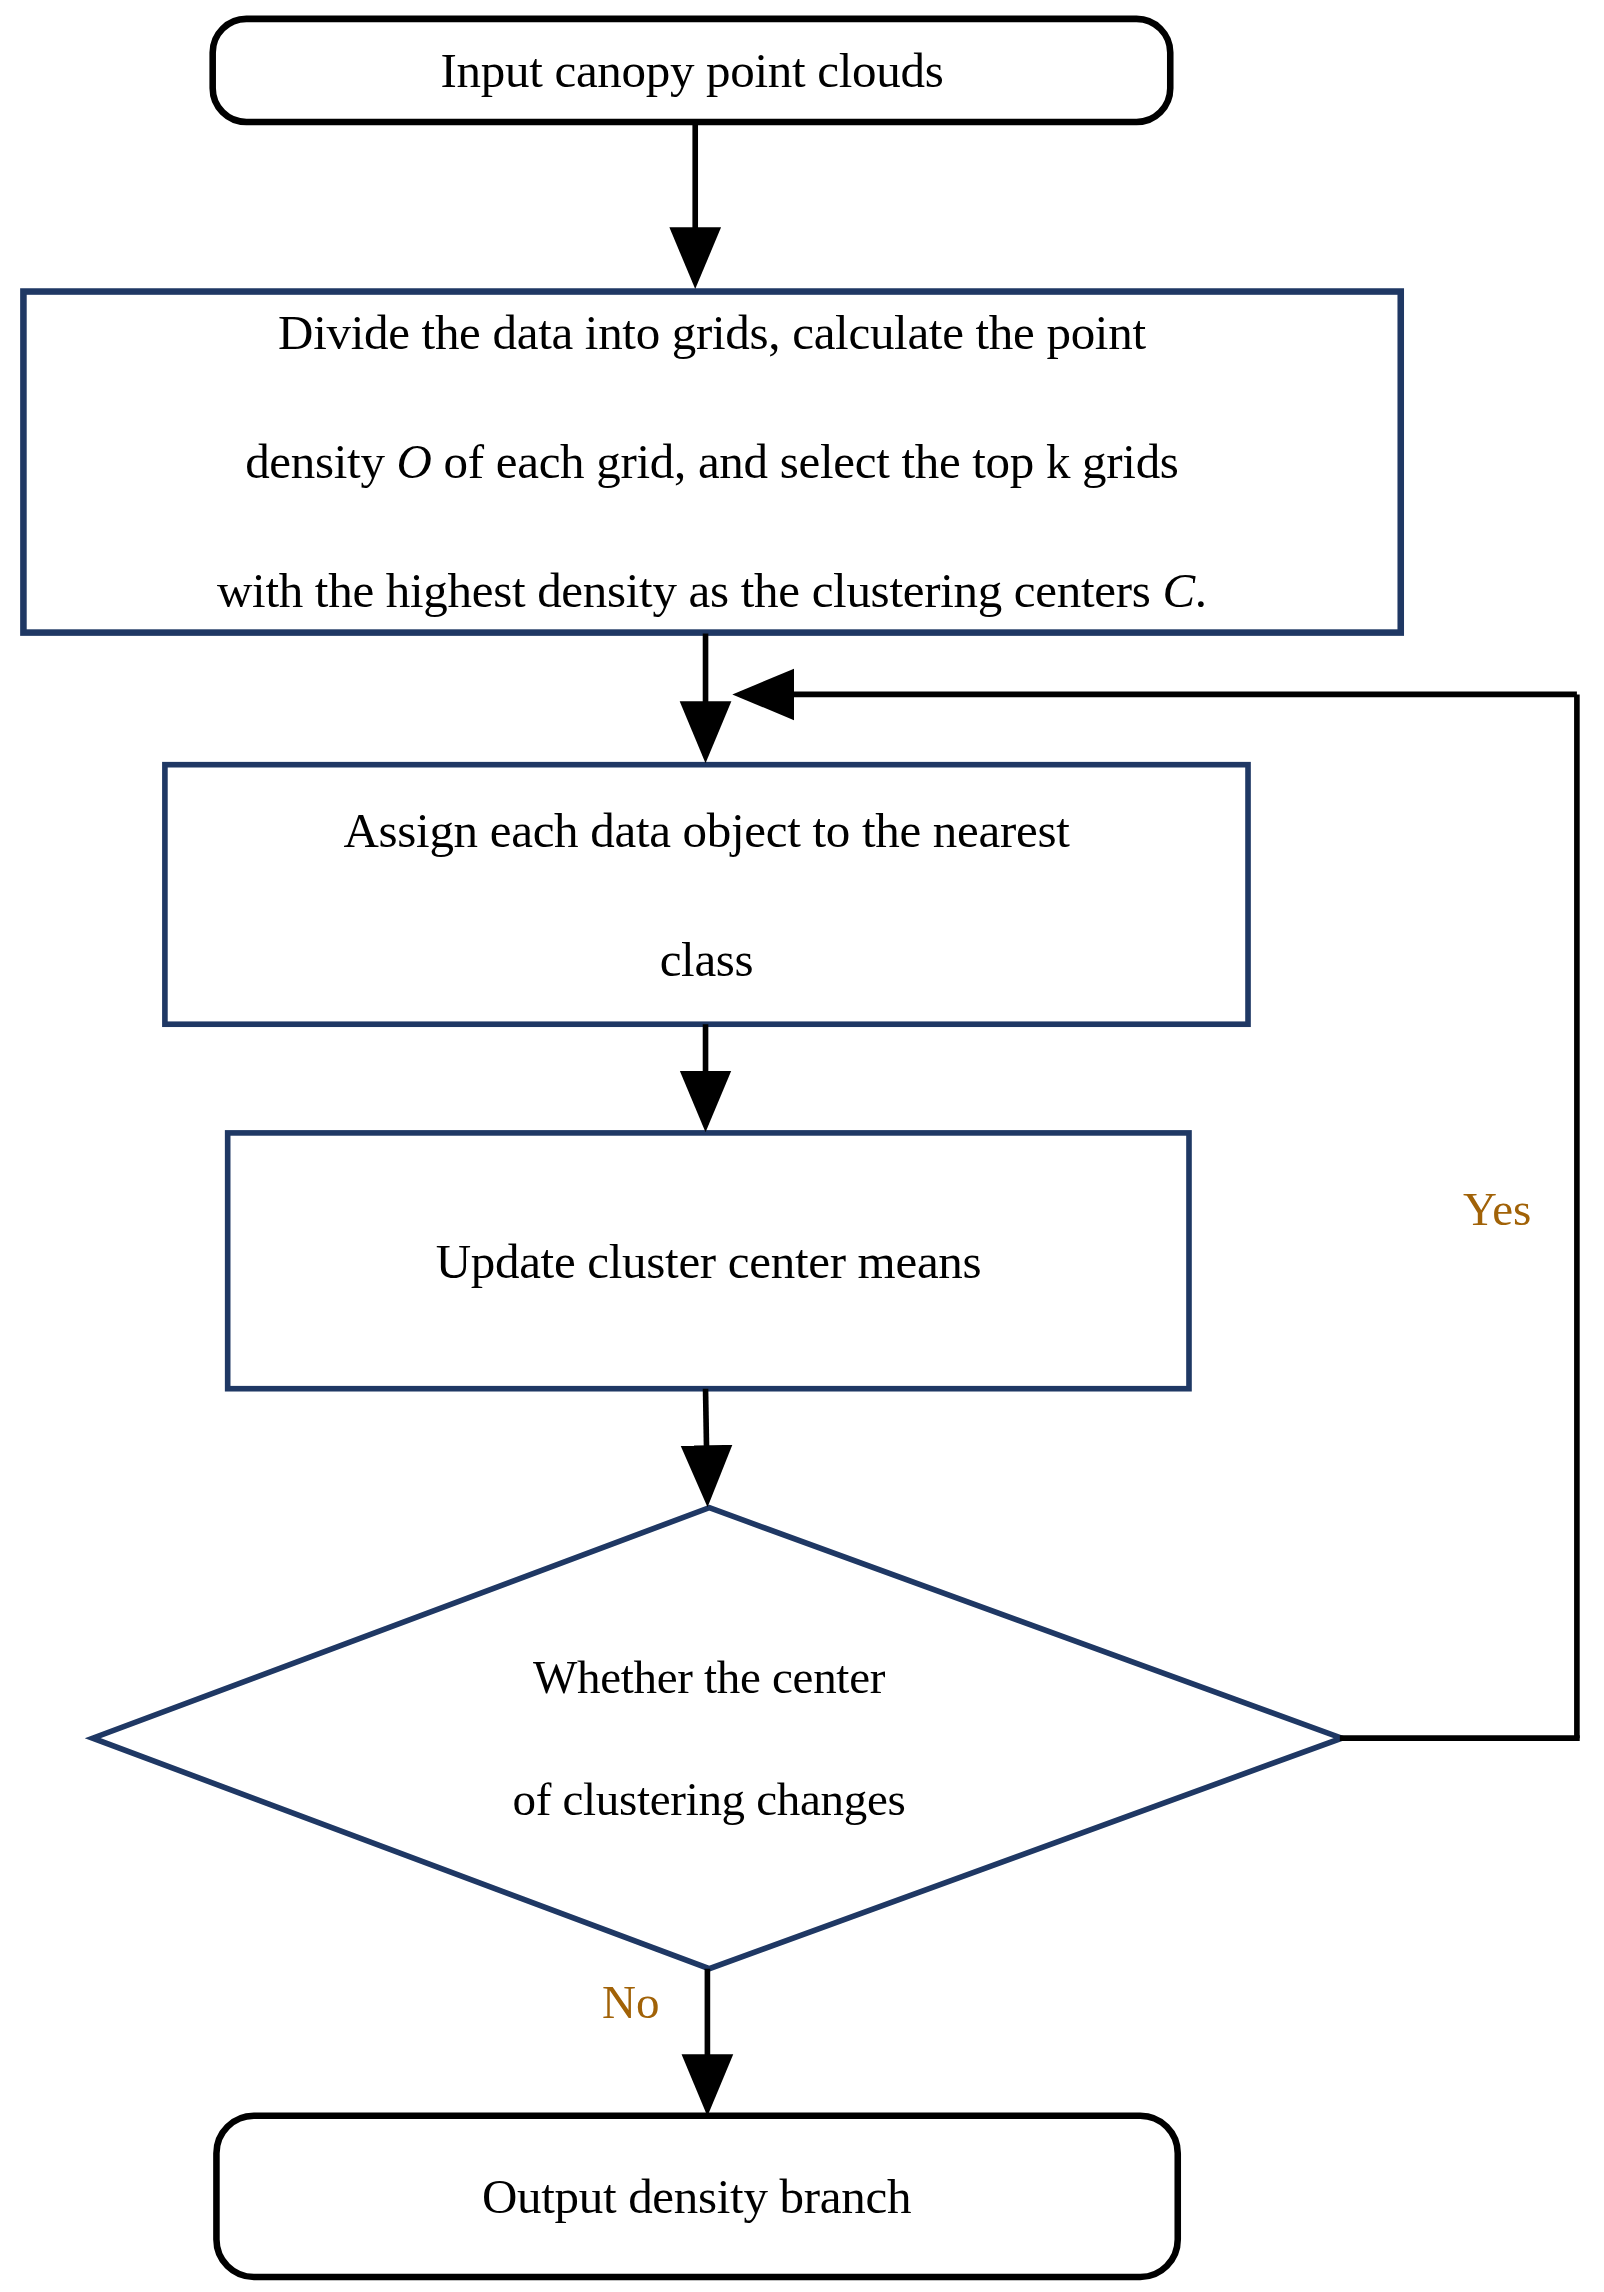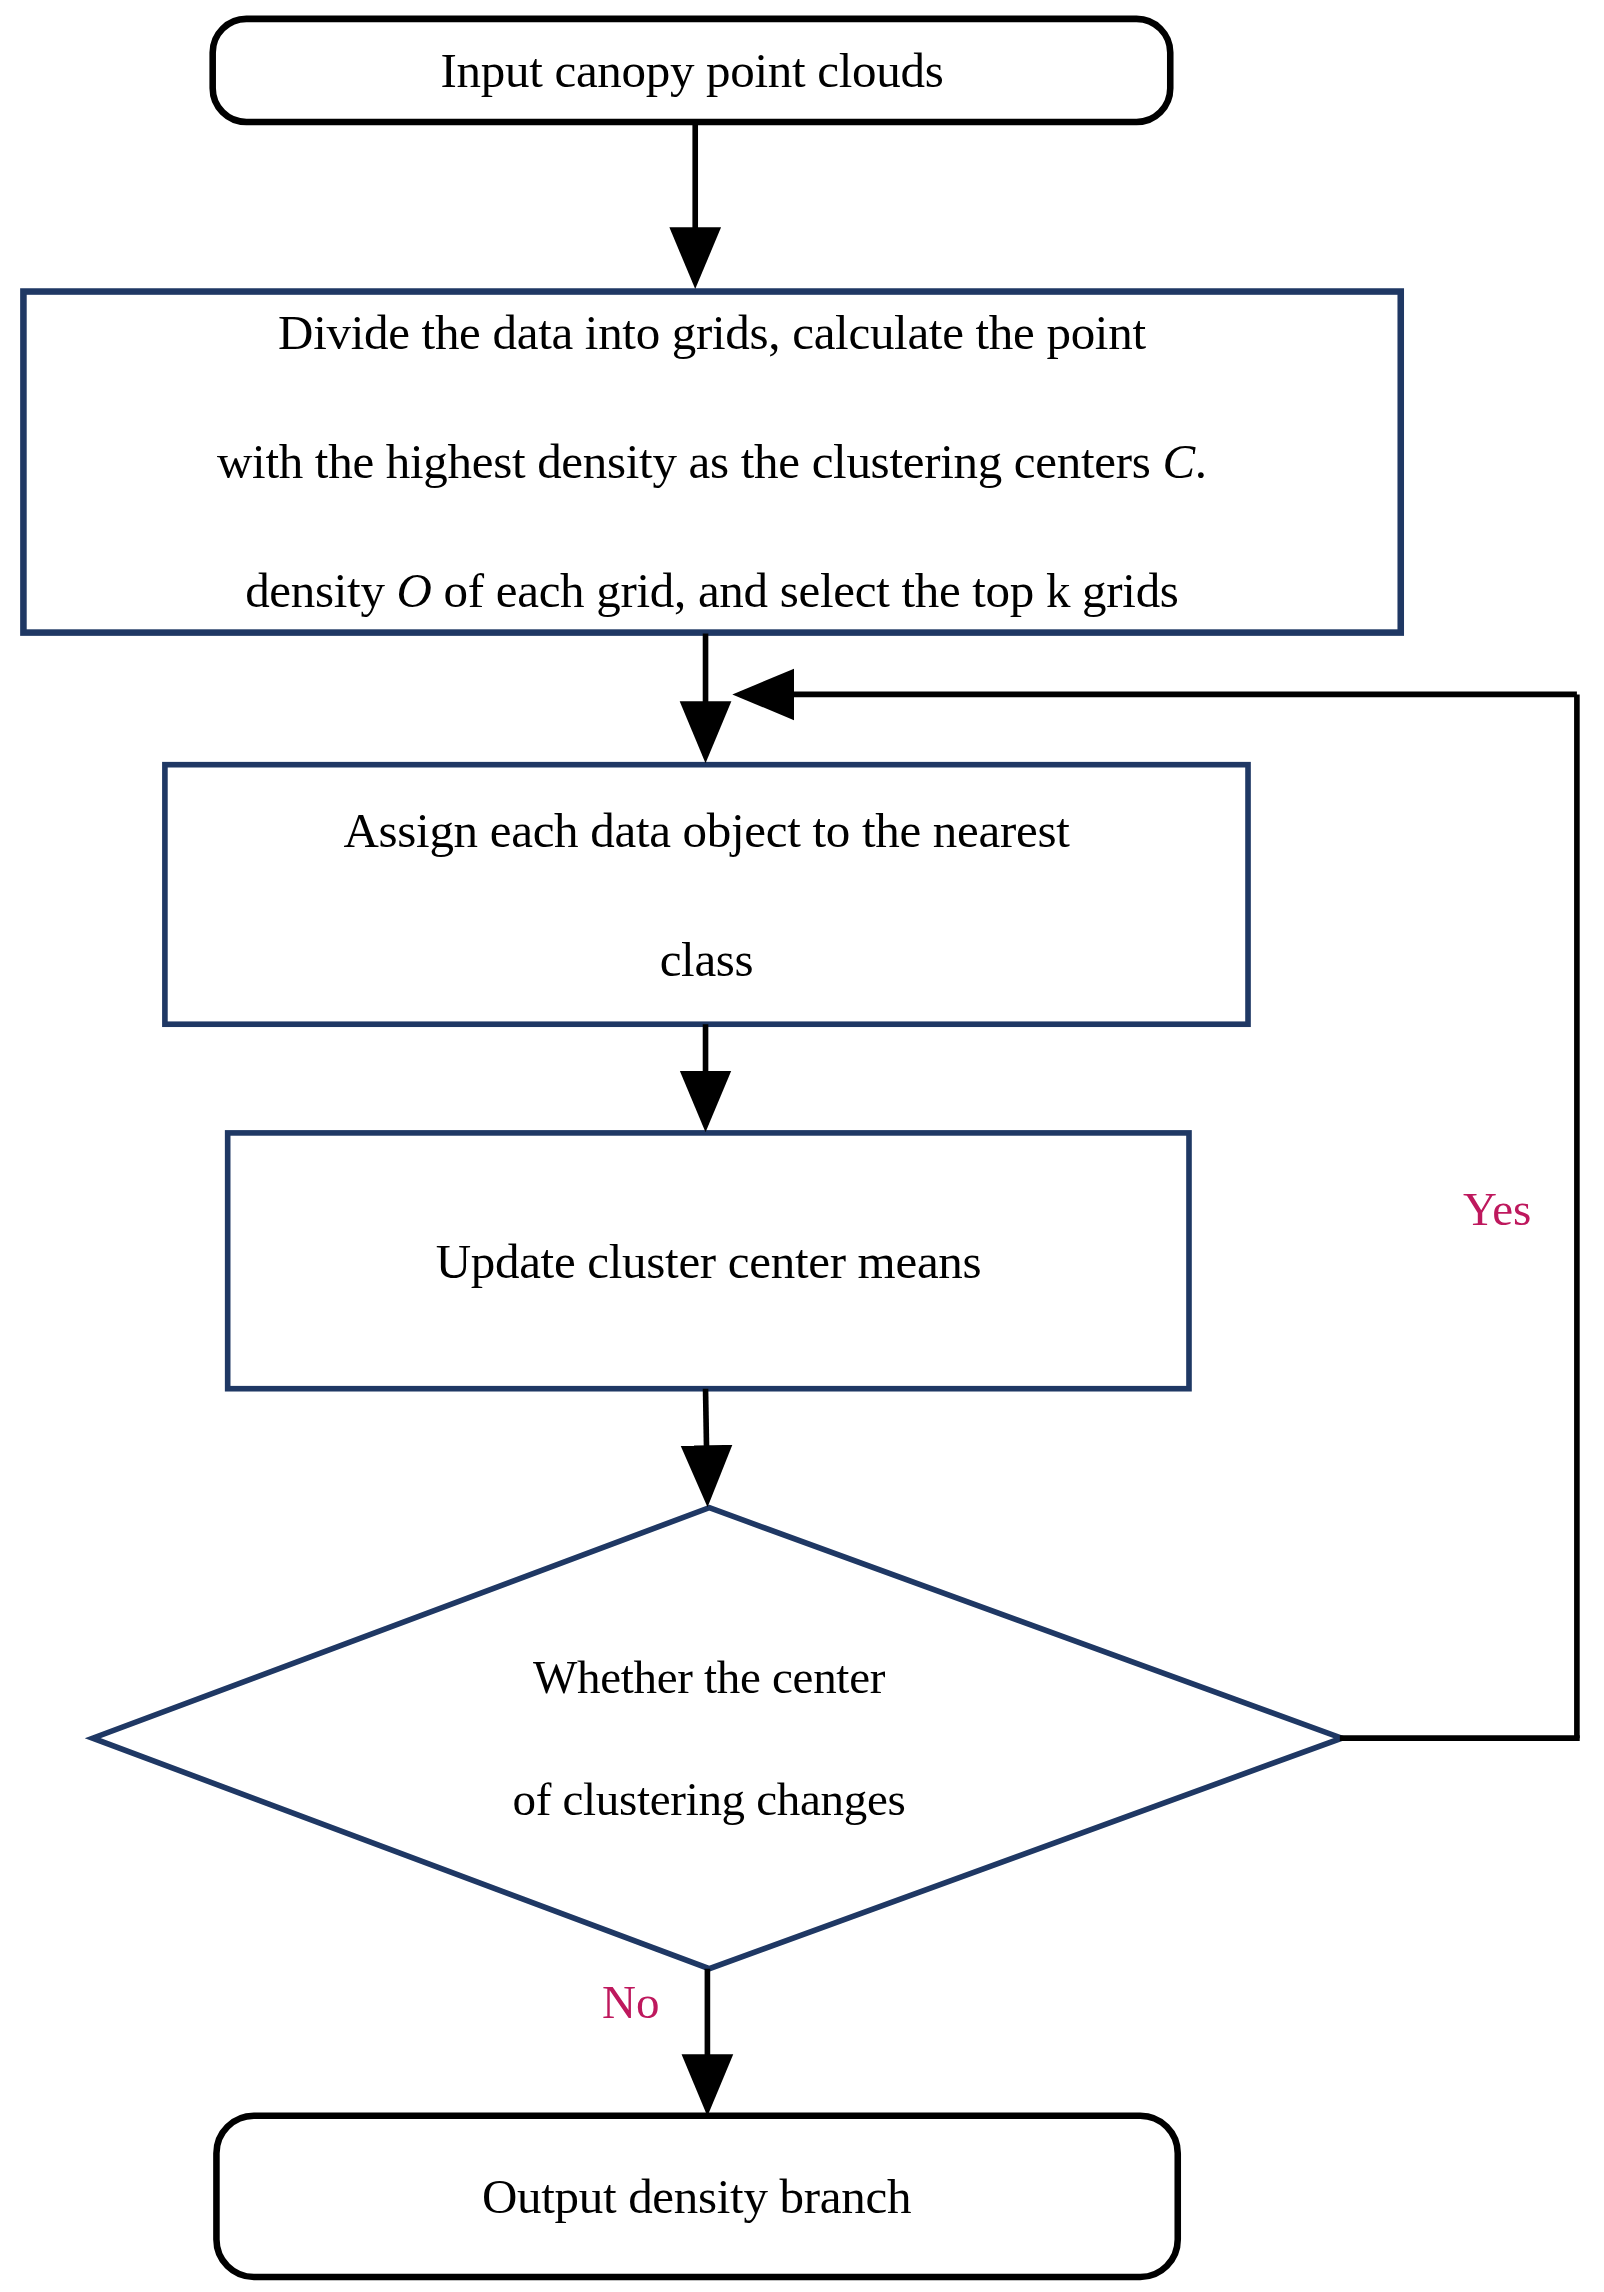--- a/index.html
+++ b/index.html
@@ -47,21 +47,21 @@
   }
   .process-text .line { margin: 36px 0; }
   .decision-text {
     font-size: 47px;
     letter-spacing: -0.3px;
   }
   .decision-text .line { margin: 34px 0; }
   .edge-label {
     position: absolute;
     font-size: 47px;
-    color: #be185d;
+    color: #a16207;
     white-space: nowrap;
   }
   .ital { font-style: italic; }
 </style>
 </head>
 <body>
 
 <div id="canvas">
 
   <svg class="flow-svg" viewBox="0 0 1713 2447">
@@ -100,24 +100,24 @@
     <line x1="755" y1="2101" x2="755" y2="2250" stroke="#000000" stroke-width="6" marker-end="url(#arrowhead)"></line>
   </svg>
 
   <div class="node-text terminator-text" style="left:213px; top:19px; width:958px; height:103px;">
     <span class="line">Input canopy point clouds</span>
   </div>
 
   <div class="node-text process-text" style="left:23.4px; top:291px; width:1377px; height:341px;">
     <span class="line">Divide the data into grids, calculate the point</span>
     <span class="line">
-      <span>with the highest density as the clustering centers </span><span class="ital">C</span><span>.</span>
+      <span>density </span><span class="ital">O</span><span> of each grid, and select the top k grids</span>
     </span>
     <span class="line">
-      <span>density </span><span class="ital">O</span><span> of each grid, and select the top k grids</span>
+      <span>with the highest density as the clustering centers </span><span class="ital">C</span><span>.</span>
     </span>
   </div>
 
   <div class="node-text process-text" style="left:165px; top:765px; width:1083px; height:260px;">
     <span class="line">Assign each data object to the nearest</span>
     <span class="line">class</span>
   </div>
 
   <div class="node-text process-text" style="left:228px; top:1133px; width:961px; height:256px;">
     <span class="line">Update cluster center means</span>

